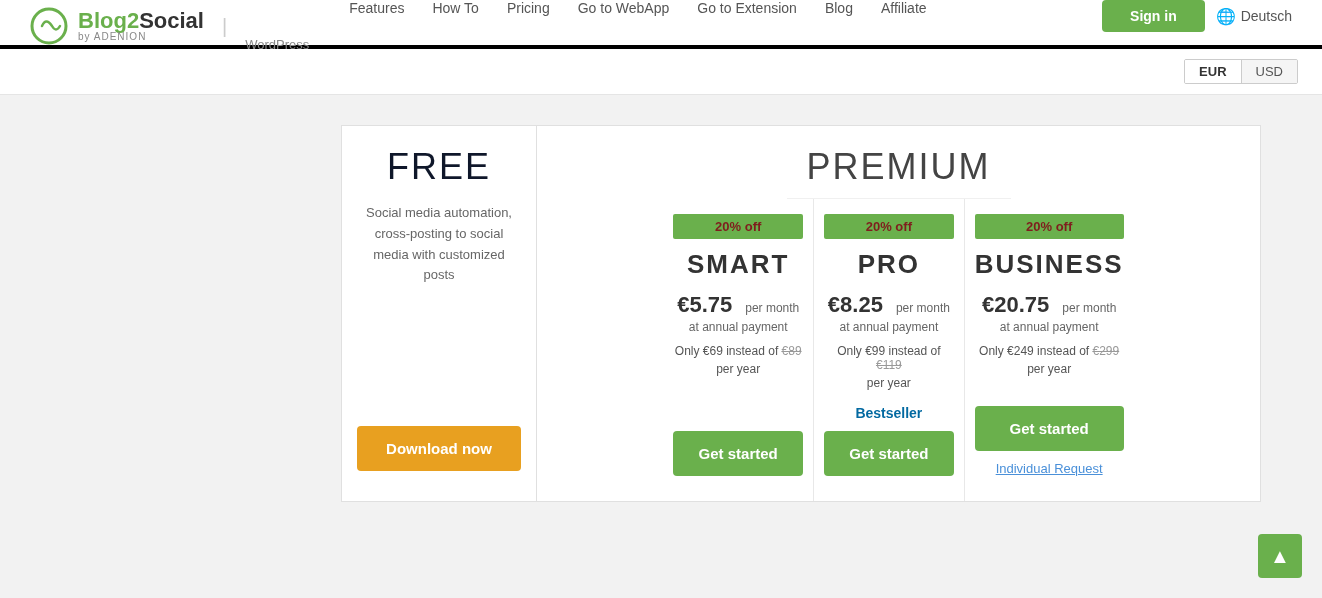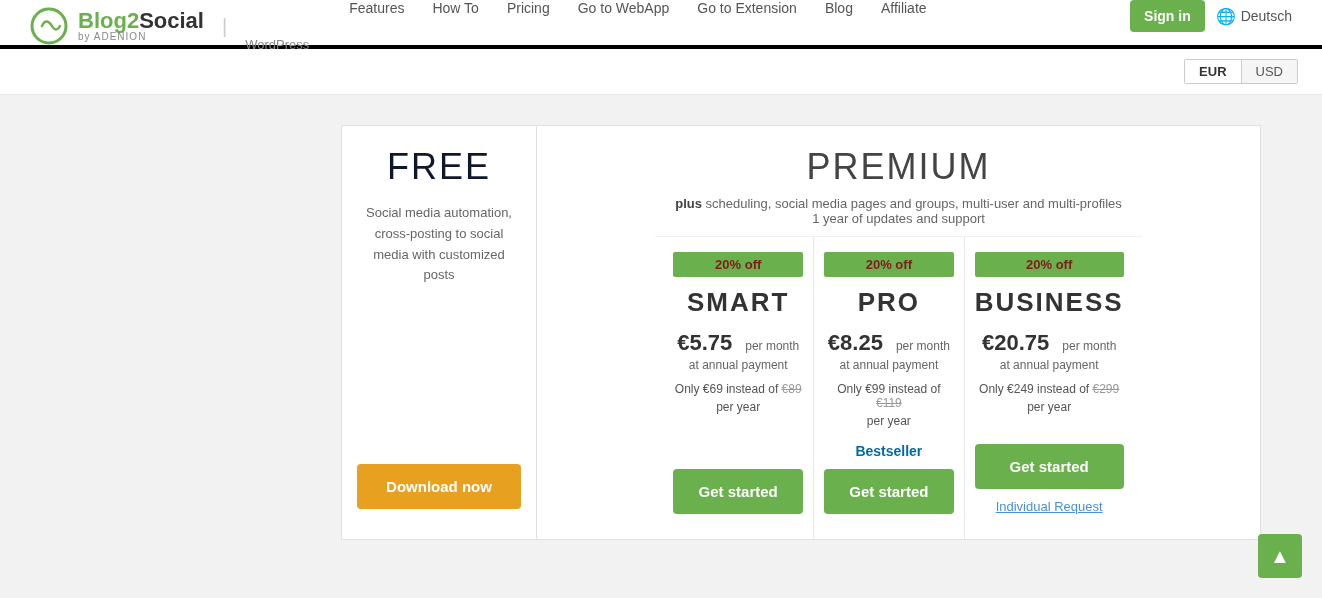--- a/index.html
+++ b/index.html
@@ -63,21 +63,21 @@
     }
     .header-right {
       display: flex;
       align-items: center;
       gap: 12px;
     }
     .signin-btn {
       background: #6ab04c;
       color: #fff;
       border: none;
-      padding: 8px 14px;
+      padding: 8px 28px;
       border-radius: 4px;
       font-size: 14px;
       font-weight: bold;
       cursor: pointer;
     }
     .lang-btn {
       display: flex;
       align-items: center;
       gap: 4px;
       font-size: 14px;
@@ -369,26 +369,20 @@
       <div class="free-title">FREE</div>
       <p class="free-desc">Social media automation, cross-posting to social media with customized posts</p>
       <div style="margin-top:auto; padding-top:20px; width:100%;">
         <button class="btn-download">Download now</button>
       </div>
     </div>
 
     <div class="premium-area">
       <div class="premium-header">
         <div class="premium-title">PREMIUM</div>
-        <div class="premium-desc">
-          <strong>plus</strong>
-          <span> scheduling, social media pages and groups, multi-user and multi-profiles</span>
-          <br>
-          <span>1 year of updates and support</span>
-        </div>
       </div>
 
       <div class="premium-plans">
 
         <div class="col-plan">
           <div class="discount-badge">20% off</div>
           <div class="plan-name">SMART</div>
           <div class="plan-price-row">
             <span class="plan-price">€5.75</span>
             <span class="plan-per-month">per month</span>

